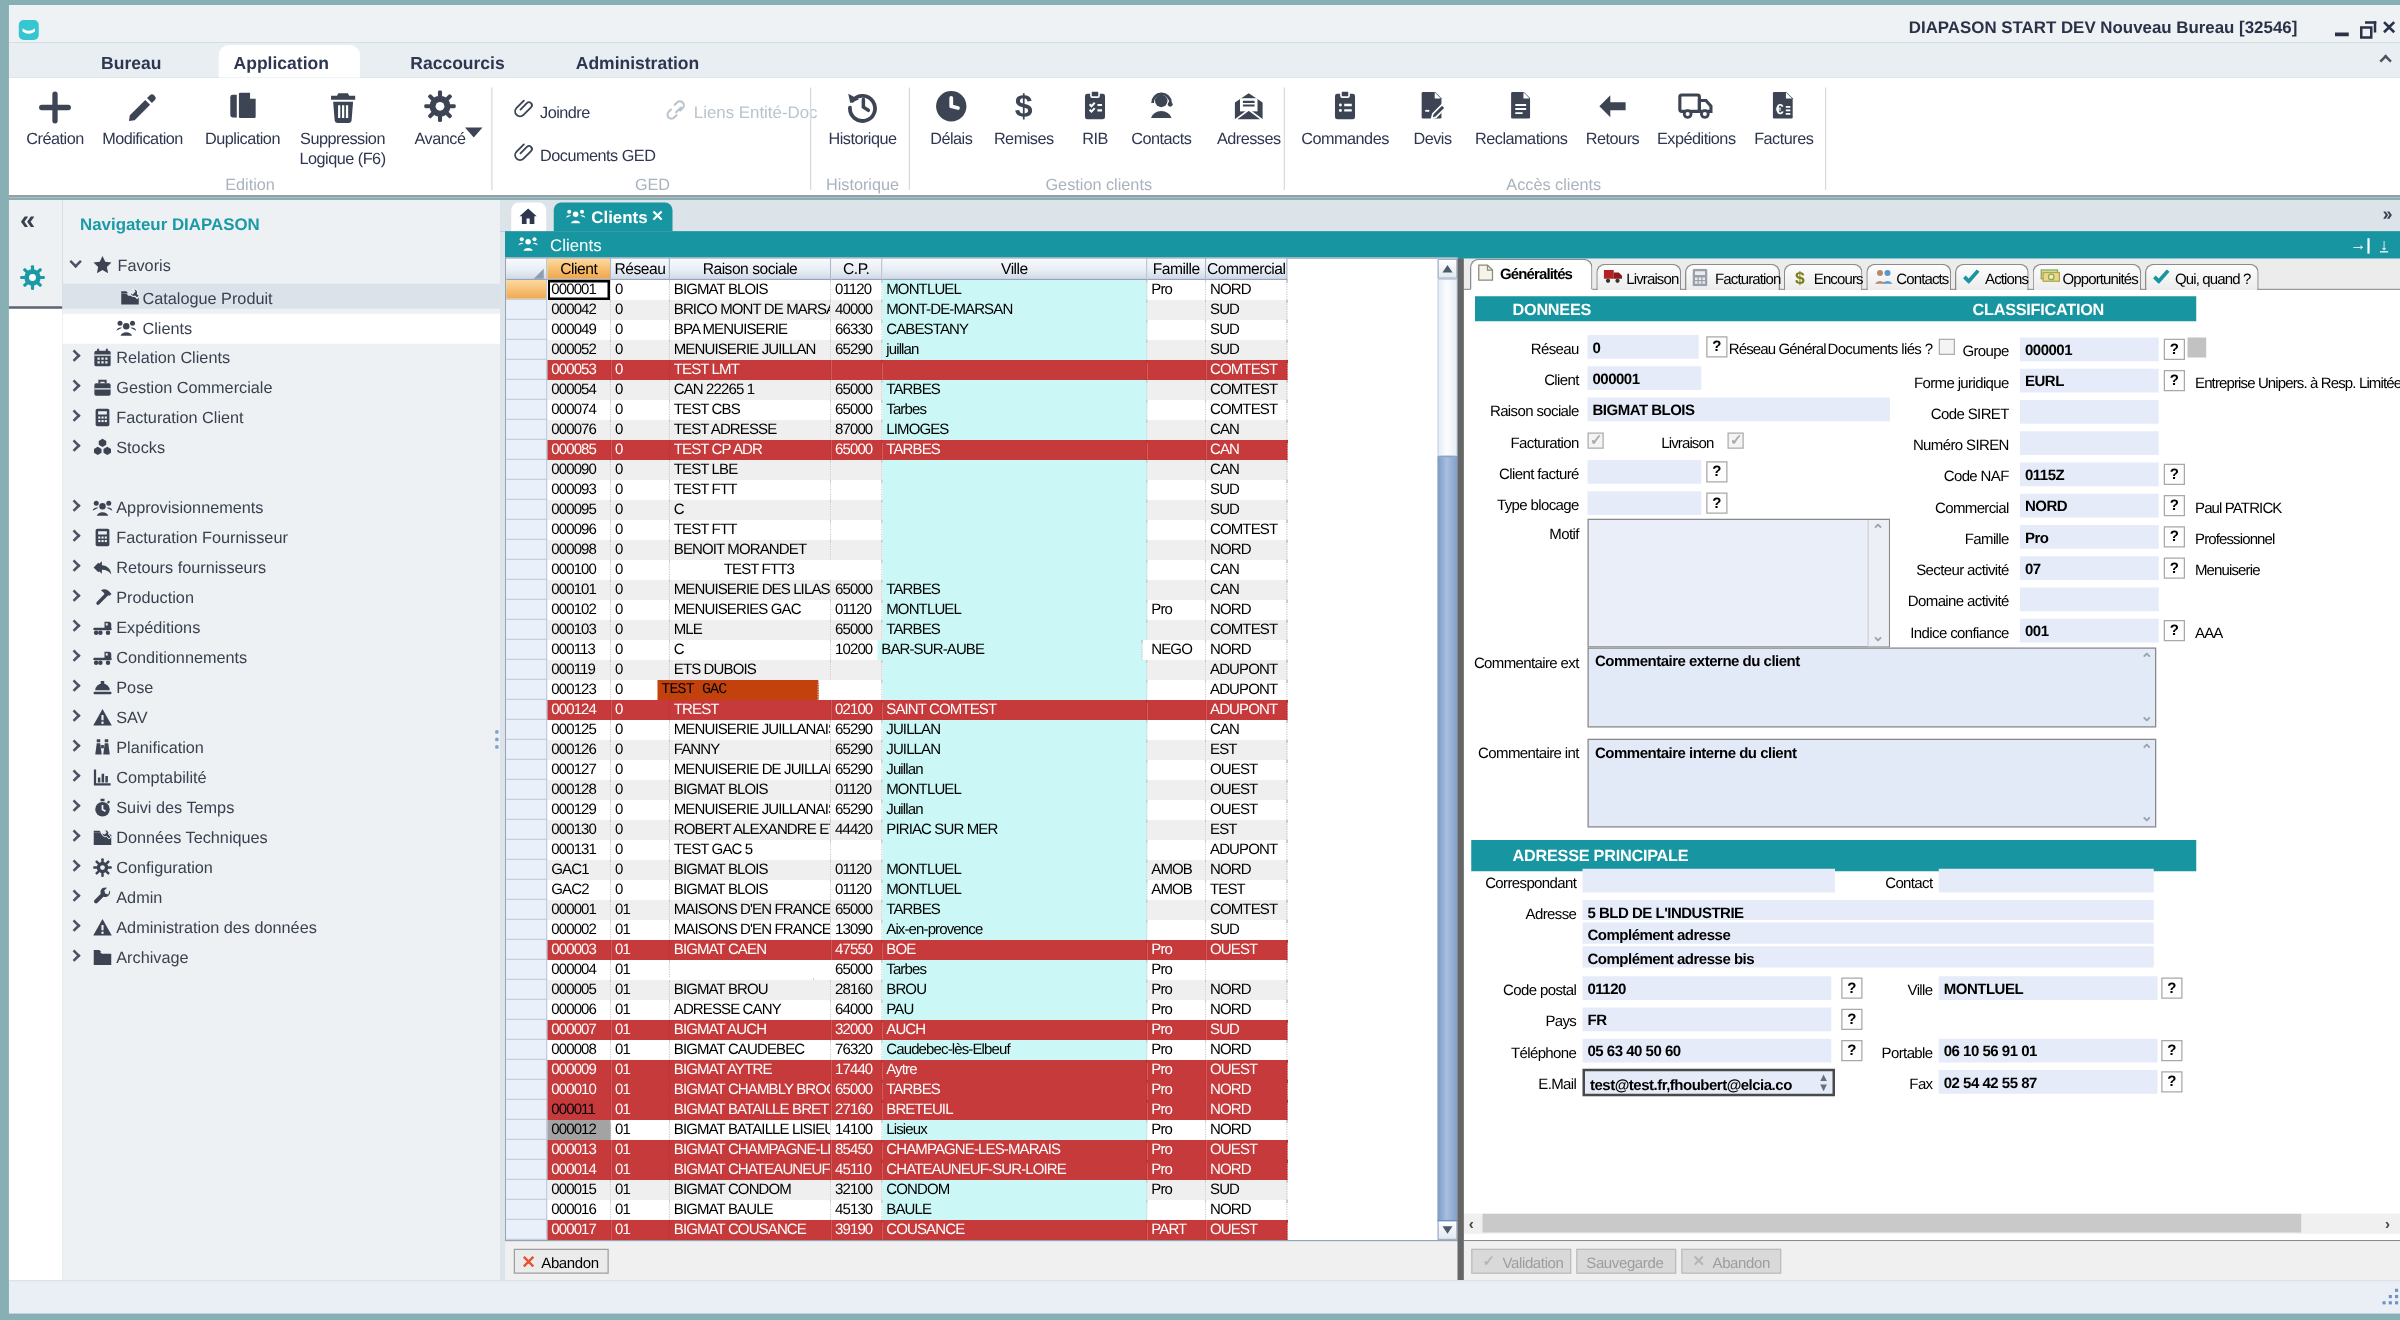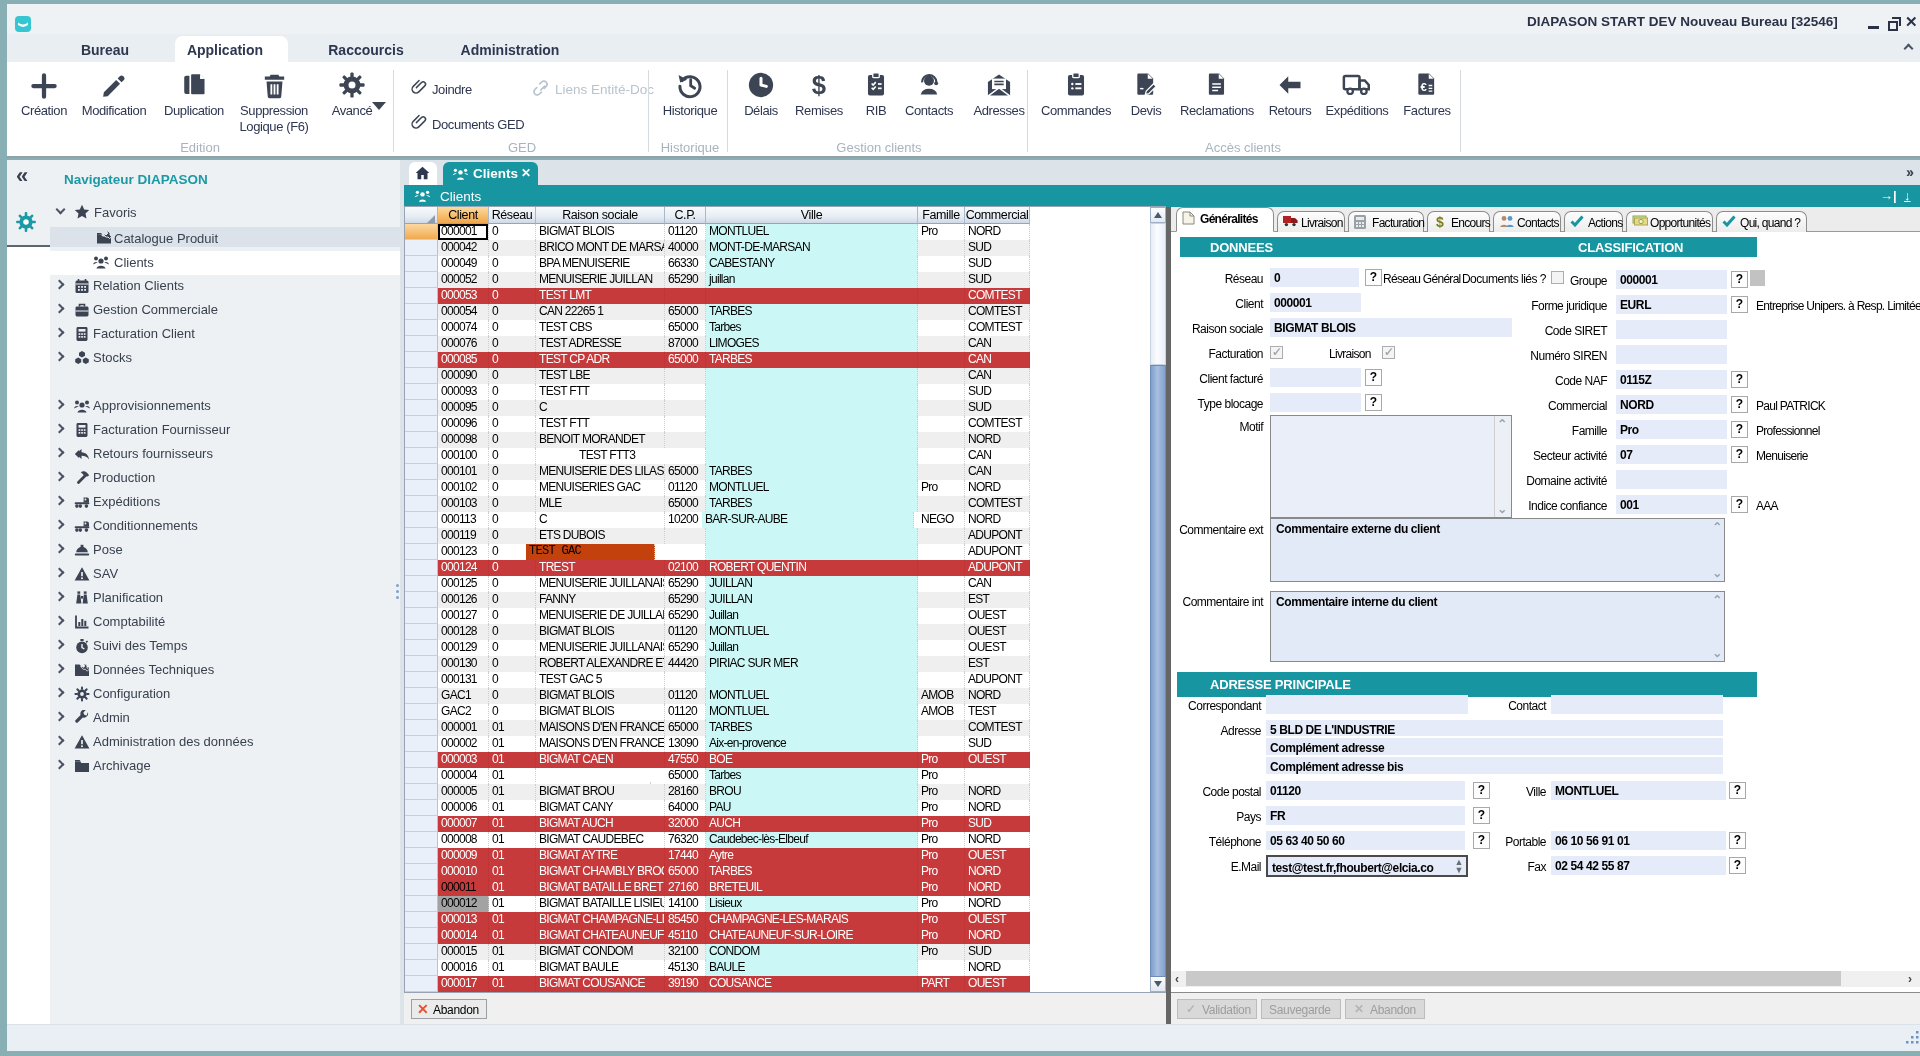--- a/index.html
+++ b/index.html
@@ -714,21 +714,21 @@
       <div class="tc" style="left:268px;width:212px;background:#cbf8f7;color:#000;border-right-color:#cdcdcd;"></div>
       <div class="tc" style="left:480px;width:47px;background:#fff;color:#000;border-right-color:#cdcdcd;"></div>
       <div class="tc" style="left:527px;width:65px;background:#fff;color:#000;border-right-color:#cdcdcd;">ADUPONT</div>
     </div>
     <div class="sel" style="top:353px;"></div>
     <div class="trow" style="top:353px;left:33px;width:592px">
       <div class="tc" style="left:0px;width:51px;background:#c73a3b;color:#fff;border-right-color:#b53434;">000124</div>
       <div class="tc" style="left:51px;width:47px;background:#c73a3b;color:#fff;border-right-color:#b53434;">0</div>
       <div class="tc" style="left:98px;width:129px;background:#c73a3b;color:#fff;border-right-color:#b53434;">TREST</div>
       <div class="tc" style="left:227px;width:41px;background:#c73a3b;color:#fff;border-right-color:#b53434;">02100</div>
-      <div class="tc" style="left:268px;width:212px;background:#c73a3b;color:#fff;border-right-color:#b53434;">ROBERT QUENTIN</div>
+      <div class="tc" style="left:268px;width:212px;background:#c73a3b;color:#fff;border-right-color:#b53434;">SAINT COMTEST</div>
       <div class="tc" style="left:480px;width:47px;background:#c73a3b;color:#fff;border-right-color:#b53434;"></div>
       <div class="tc" style="left:527px;width:65px;background:#c73a3b;color:#fff;border-right-color:#b53434;">ADUPONT</div>
     </div>
     <div class="sel" style="top:369px;"></div>
     <div class="trow" style="top:369px;left:33px;width:592px">
       <div class="tc" style="left:0px;width:51px;background:#fff;color:#000;border-right-color:#cdcdcd;">000125</div>
       <div class="tc" style="left:51px;width:47px;background:#fff;color:#000;border-right-color:#cdcdcd;">0</div>
       <div class="tc" style="left:98px;width:129px;background:#fff;color:#000;border-right-color:#cdcdcd;">MENUISERIE JUILLANAIS</div>
       <div class="tc" style="left:227px;width:41px;background:#fff;color:#000;border-right-color:#cdcdcd;">65290</div>
       <div class="tc" style="left:268px;width:212px;background:#cbf8f7;color:#000;border-right-color:#cdcdcd;">JUILLAN</div>
@@ -862,21 +862,21 @@
       <div class="tc" style="left:98px;width:129px;background:#efefef;color:#000;border-right-color:#cdcdcd;">BIGMAT BROU</div>
       <div class="tc" style="left:227px;width:41px;background:#efefef;color:#000;border-right-color:#cdcdcd;">28160</div>
       <div class="tc" style="left:268px;width:212px;background:#cbf8f7;color:#000;border-right-color:#cdcdcd;">BROU</div>
       <div class="tc" style="left:480px;width:47px;background:#efefef;color:#000;border-right-color:#cdcdcd;">Pro</div>
       <div class="tc" style="left:527px;width:65px;background:#efefef;color:#000;border-right-color:#cdcdcd;">NORD</div>
     </div>
     <div class="sel" style="top:593px;"></div>
     <div class="trow" style="top:593px;left:33px;width:592px">
       <div class="tc" style="left:0px;width:51px;background:#fff;color:#000;border-right-color:#cdcdcd;">000006</div>
       <div class="tc" style="left:51px;width:47px;background:#fff;color:#000;border-right-color:#cdcdcd;">01</div>
-      <div class="tc" style="left:98px;width:129px;background:#fff;color:#000;border-right-color:#cdcdcd;">BIGMAT CANY</div>
+      <div class="tc" style="left:98px;width:129px;background:#fff;color:#000;border-right-color:#cdcdcd;">ADRESSE CANY</div>
       <div class="tc" style="left:227px;width:41px;background:#fff;color:#000;border-right-color:#cdcdcd;">64000</div>
       <div class="tc" style="left:268px;width:212px;background:#cbf8f7;color:#000;border-right-color:#cdcdcd;">PAU</div>
       <div class="tc" style="left:480px;width:47px;background:#fff;color:#000;border-right-color:#cdcdcd;">Pro</div>
       <div class="tc" style="left:527px;width:65px;background:#fff;color:#000;border-right-color:#cdcdcd;">NORD</div>
     </div>
     <div class="sel" style="top:609px;"></div>
     <div class="trow" style="top:609px;left:33px;width:592px">
       <div class="tc" style="left:0px;width:51px;background:#c73a3b;color:#fff;border-right-color:#b53434;">000007</div>
       <div class="tc" style="left:51px;width:47px;background:#c73a3b;color:#fff;border-right-color:#b53434;">01</div>
       <div class="tc" style="left:98px;width:129px;background:#c73a3b;color:#fff;border-right-color:#b53434;">BIGMAT AUCH</div>

